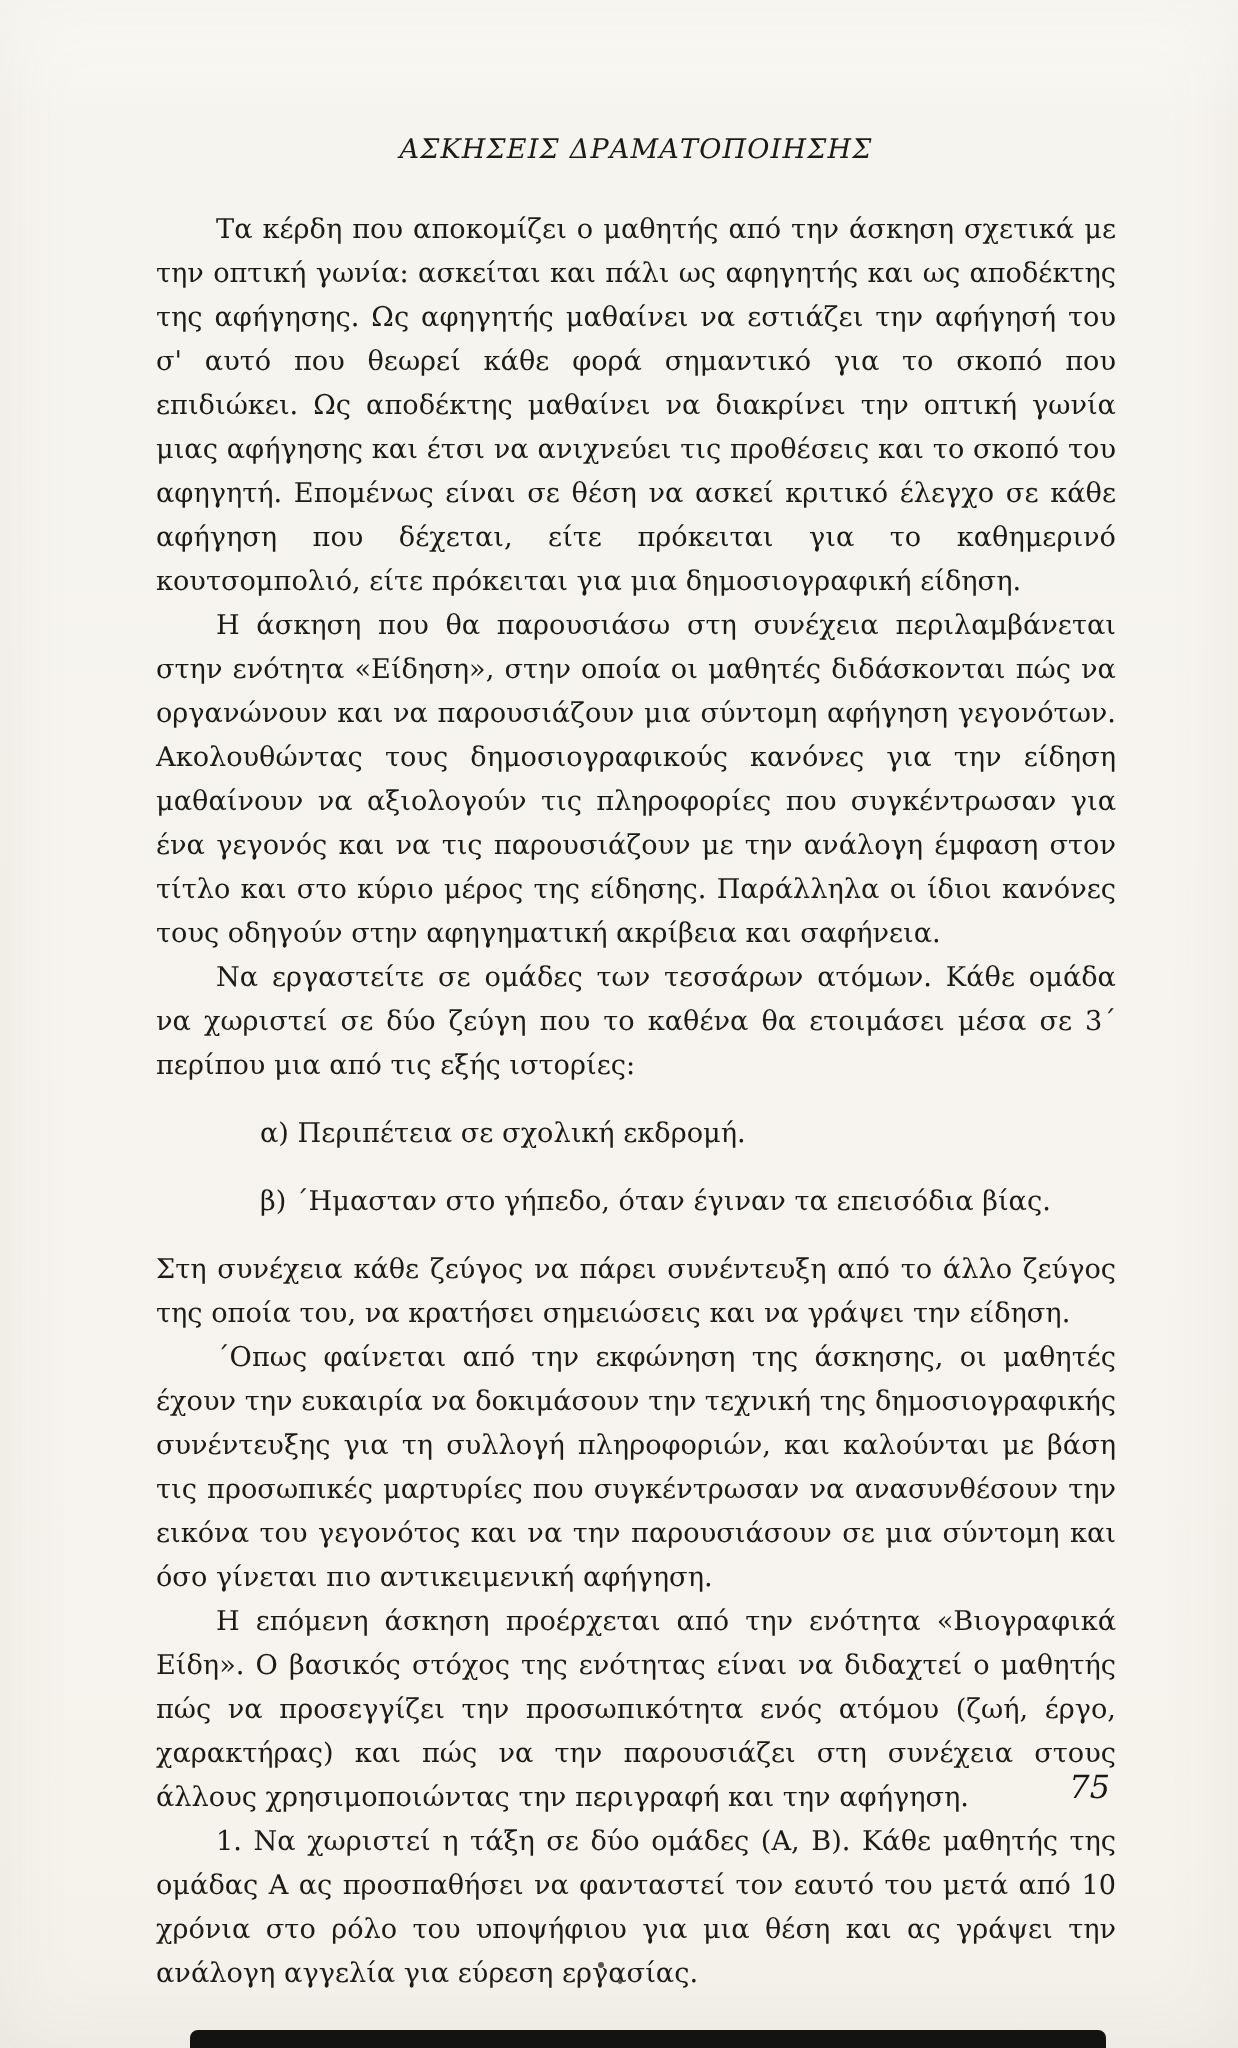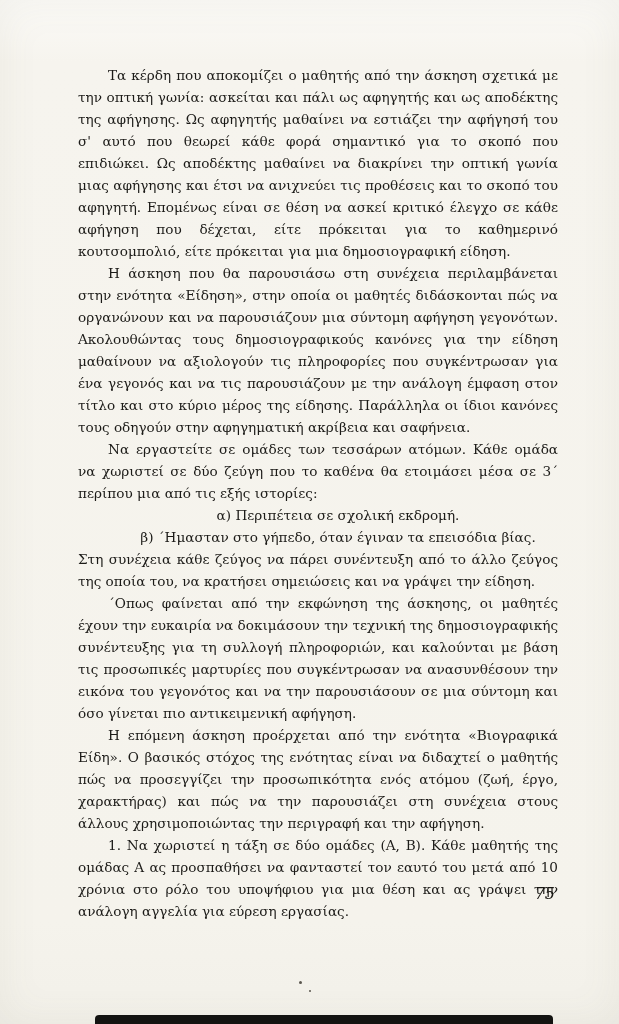--- a/index.html
+++ b/index.html
@@ -36,24 +36,24 @@
     font-weight: normal;
   }
   p.para {
     margin: 0;
     text-indent: 30px;
   }
   p.para.no-indent {
     text-indent: 0;
   }
   p.list-item {
-    margin: 0;
+    margin: 12px;
     text-indent: 0;
     padding-left: 40px;
-    text-align: center;
+    text-align: left;
   }
   .exercise-heading {
     font-style: italic;
     font-weight: normal;
     font-size: 13.8px;
     margin: 20px 0 10px 0;
     text-align: left;
     text-indent: 0;
   }
   .page-number {
@@ -82,20 +82,21 @@
   .speck-1 { left: 299px; top: 981px; width: 3px; height: 3px; }
   .speck-2 { left: 309px; top: 990px; width: 2px; height: 2px; }
 </style>
 </head>
 <body>
 
 <div class="page">
 
   <div class="text-block">
 
+    <h1 class="doc-title">ΑΣΚΗΣΕΙΣ ΔΡΑΜΑΤΟΠΟΙΗΣΗΣ</h1>
 
     <p class="para">Τα κέρδη που αποκομίζει ο μαθητής από την άσκηση σχετικά με την οπτική γωνία: ασκείται και πάλι ως αφηγητής και ως αποδέκτης της αφήγησης. Ως αφηγητής μαθαίνει να εστιάζει την αφήγησή του σ' αυτό που θεωρεί κάθε φορά σημαντικό για το σκοπό που επιδιώκει. Ως αποδέκτης μαθαίνει να διακρίνει την οπτική γωνία μιας αφήγησης και έτσι να ανιχνεύει τις προθέσεις και το σκοπό του αφηγητή. Επομένως είναι σε θέση να ασκεί κριτικό έλεγχο σε κάθε αφήγηση που δέχεται, είτε πρόκειται για το καθημερινό κουτσομπολιό, είτε πρόκειται για μια δημοσιογραφική είδηση.</p>
 
     <p class="para">Η άσκηση που θα παρουσιάσω στη συνέχεια περιλαμβάνεται στην ενότητα «Είδηση», στην οποία οι μαθητές διδάσκονται πώς να οργανώνουν και να παρουσιάζουν μια σύντομη αφήγηση γεγονότων. Ακολουθώντας τους δημοσιογραφικούς κανόνες για την είδηση μαθαίνουν να αξιολογούν τις πληροφορίες που συγκέντρωσαν για ένα γεγονός και να τις παρουσιάζουν με την ανάλογη έμφαση στον τίτλο και στο κύριο μέρος της είδησης. Παράλληλα οι ίδιοι κανόνες τους οδηγούν στην αφηγηματική ακρίβεια και σαφήνεια.</p>
 
 
     <p class="para">Να εργαστείτε σε ομάδες των τεσσάρων ατόμων. Κάθε ομάδα να χωριστεί σε δύο ζεύγη που το καθένα θα ετοιμάσει μέσα σε 3΄ περίπου μια από τις εξής ιστορίες:</p>
 
     <p class="list-item">α) Περιπέτεια σε σχολική εκδρομή.</p>
 

